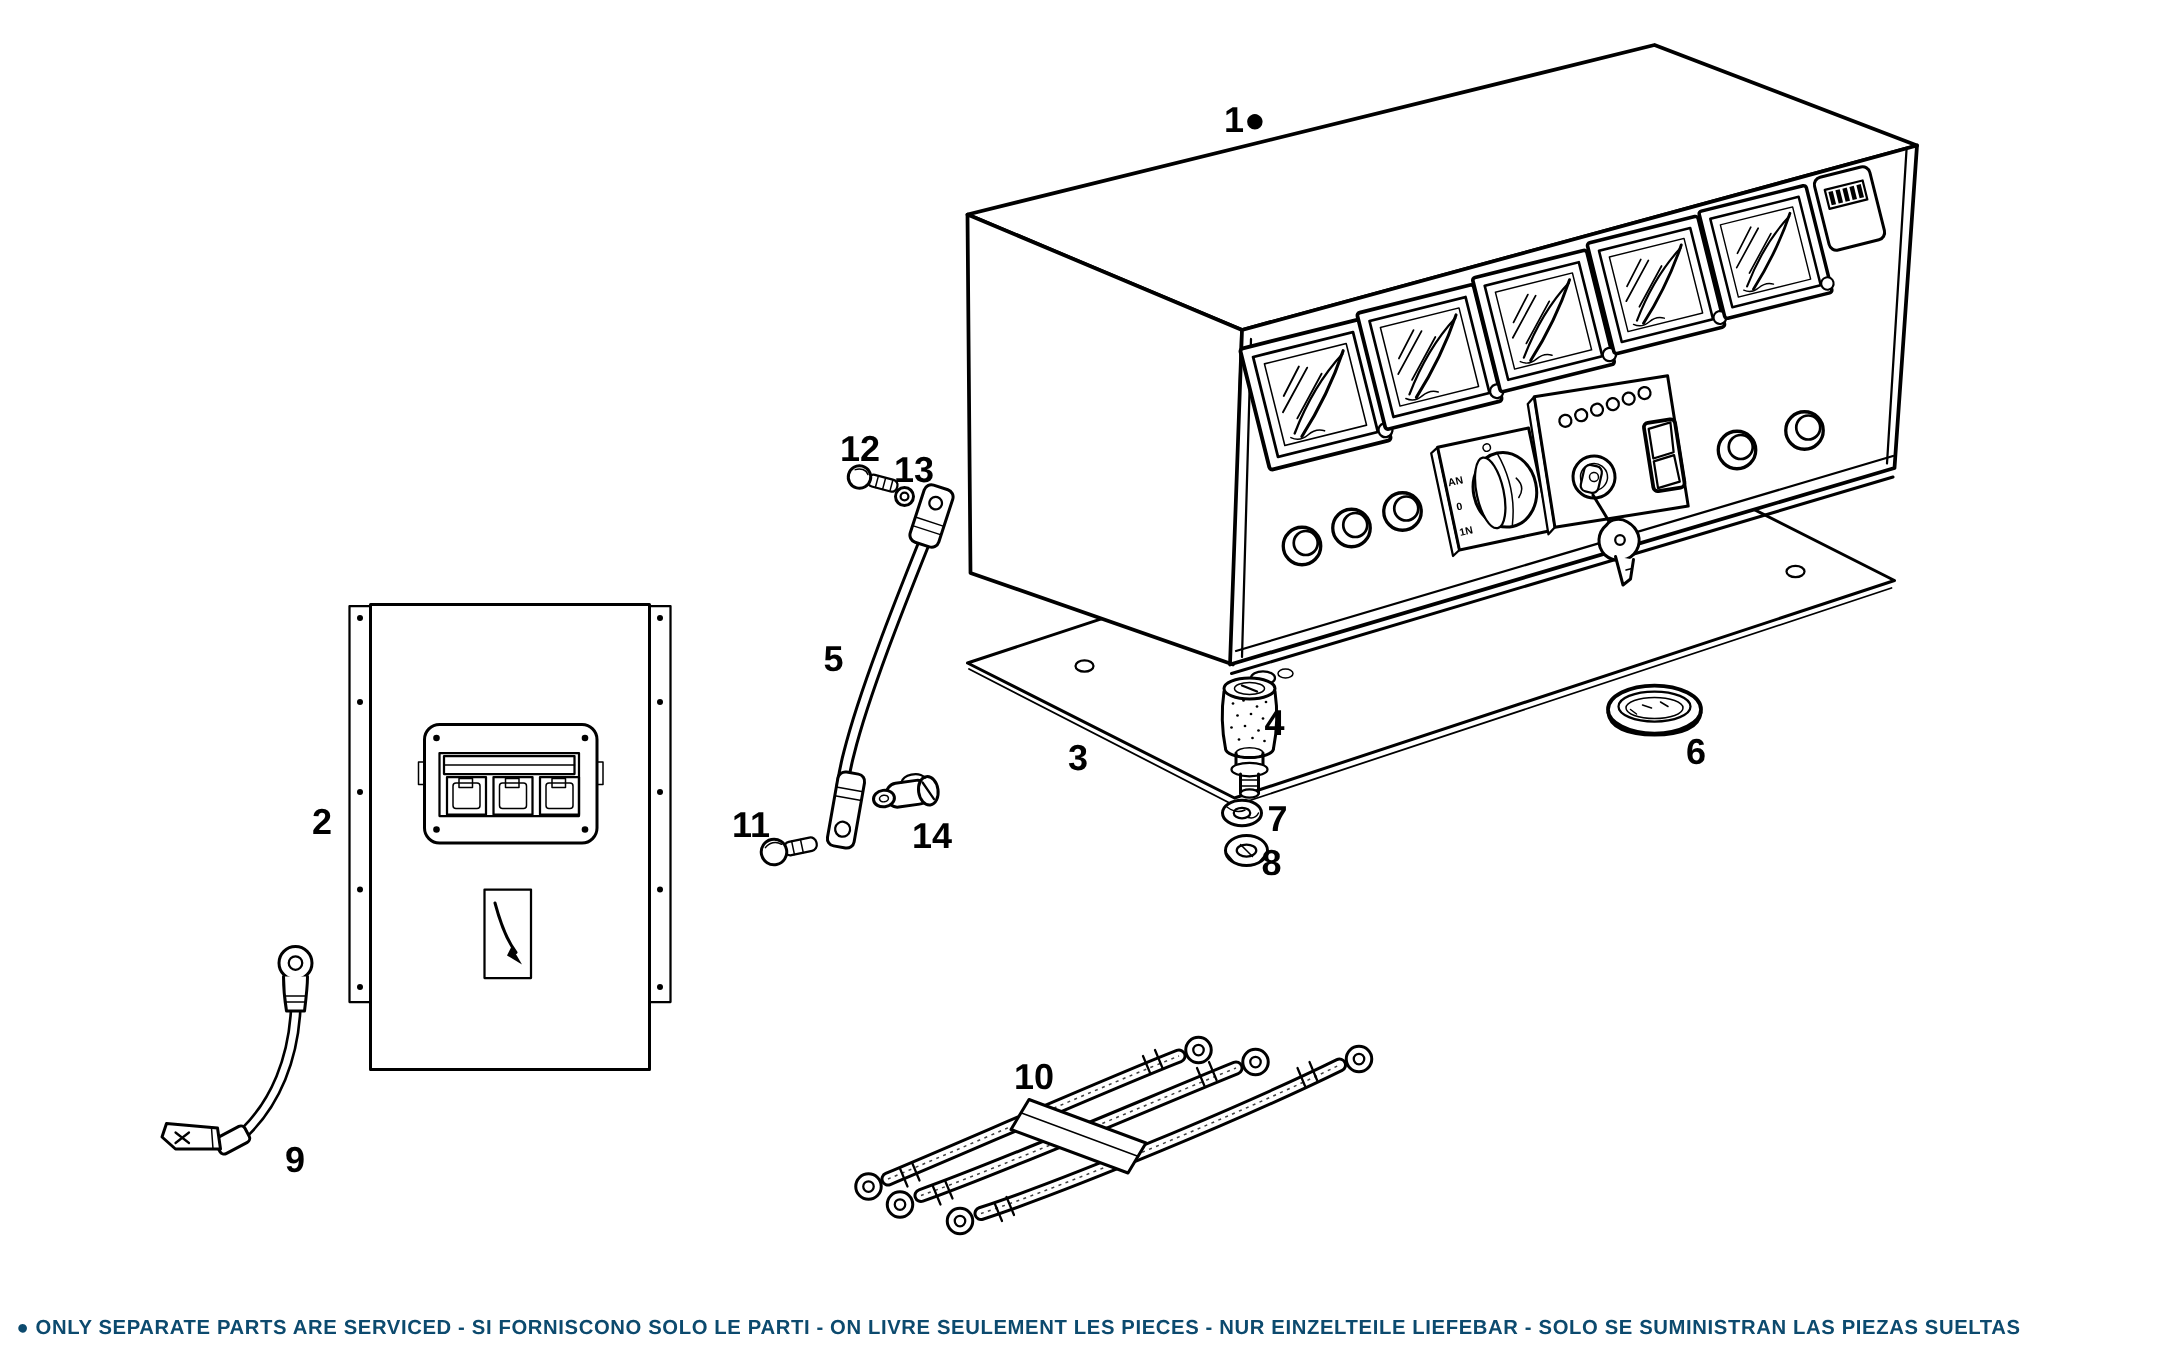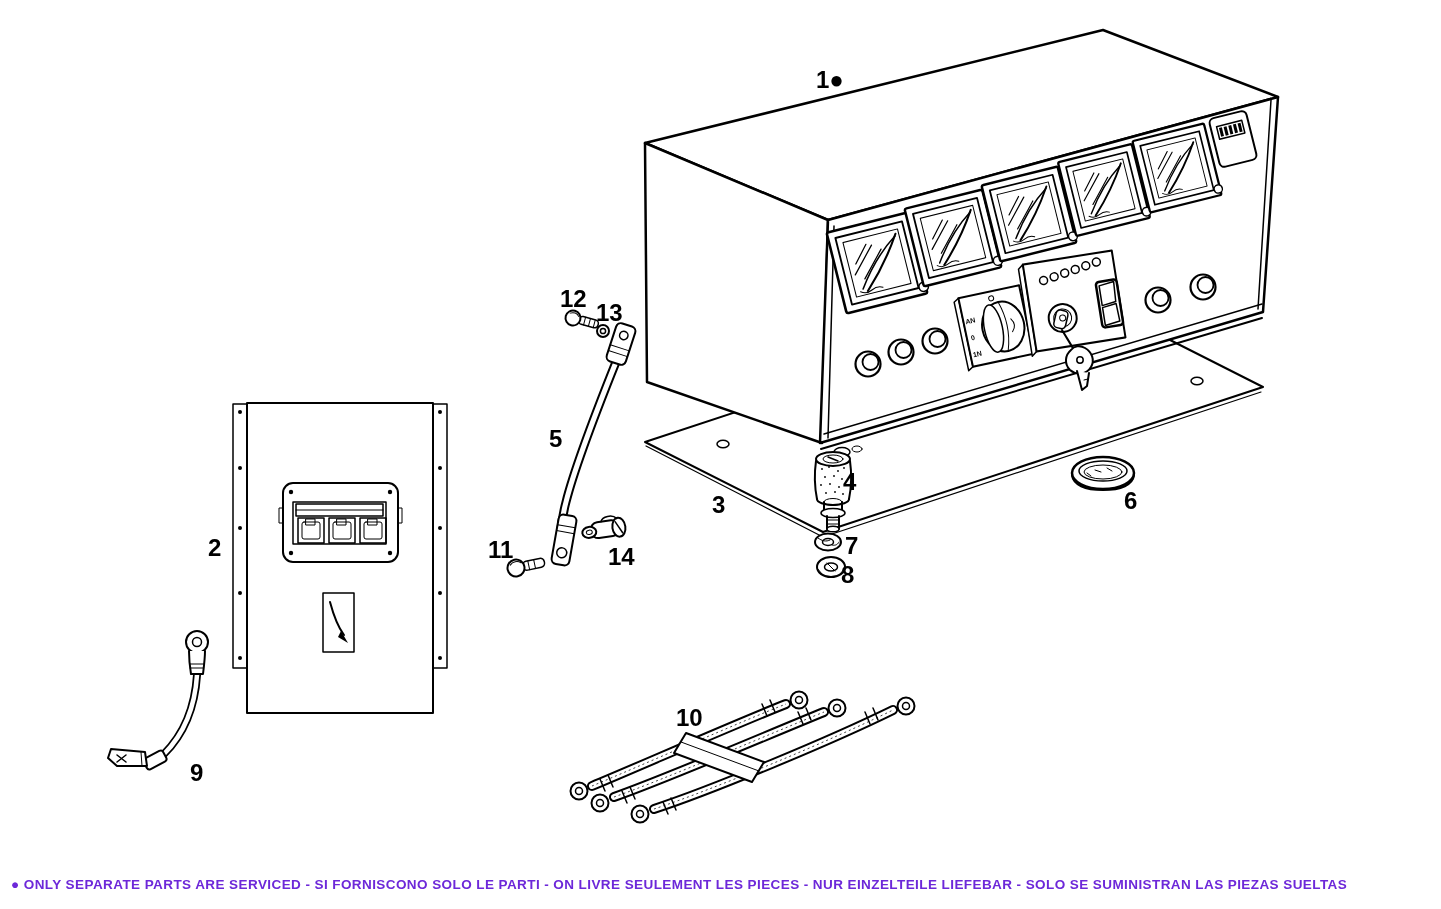--- a/index.html
+++ b/index.html
@@ -11,21 +11,21 @@
   .fw{fill:#fff;stroke:#000;stroke-linecap:round;stroke-linejoin:round}
   .w1{stroke-width:1}.w12{stroke-width:1.2}.w15{stroke-width:1.5}.w18{stroke-width:1.8}
   .w2{stroke-width:2}.w22{stroke-width:2.2}.w25{stroke-width:2.5}
   .co{fill:none;stroke:#000;stroke-linecap:round}
   .ci{fill:none;stroke:#fff;stroke-linecap:round}
   .dash{fill:none;stroke:#000;stroke-width:1;stroke-dasharray:2 3;opacity:.75}
   .dot{fill:#000;stroke:none}
   .lbl{font:bold 24px "Liberation Sans",sans-serif;fill:#000}
   .mk{font:bold 7px "Liberation Sans",sans-serif;fill:#000}
   .footer{position:absolute;left:11px;top:877px;width:1426px;white-space:nowrap;
-          font:bold 13.5px "Liberation Sans",sans-serif;letter-spacing:.42px;color:#6d28d9}
+          font:bold 13.5px "Liberation Sans",sans-serif;letter-spacing:.42px;color:#0c4a6e}
 </style>
 </head>
 <body>
 
 <div class="page">
 <svg width="1441" height="909" viewBox="0 0 1441 909">
 
   <defs>
 
     <g id="gauge-proto">

